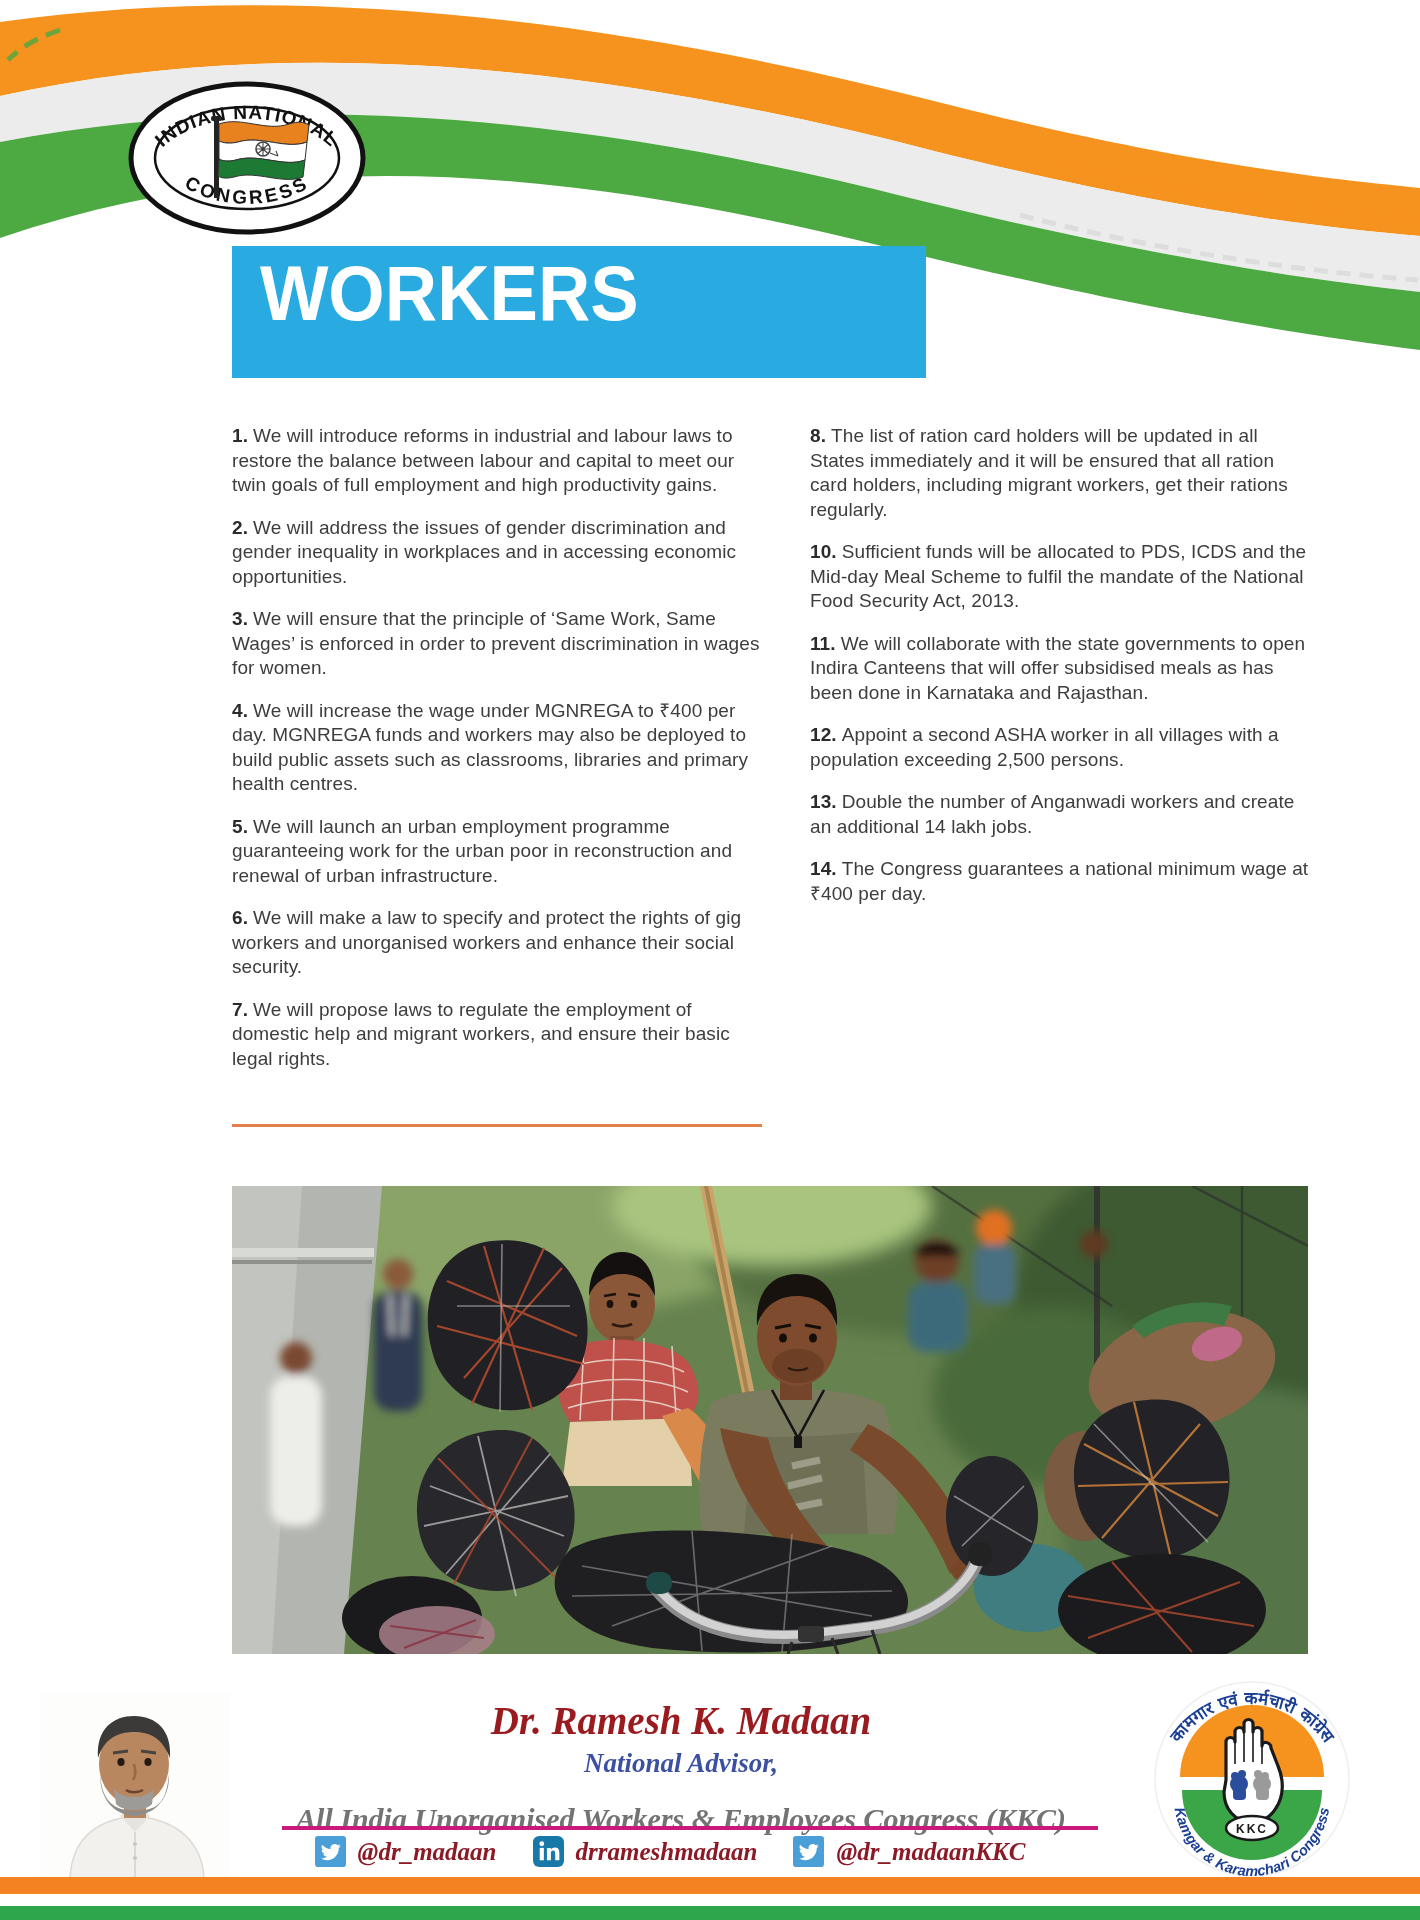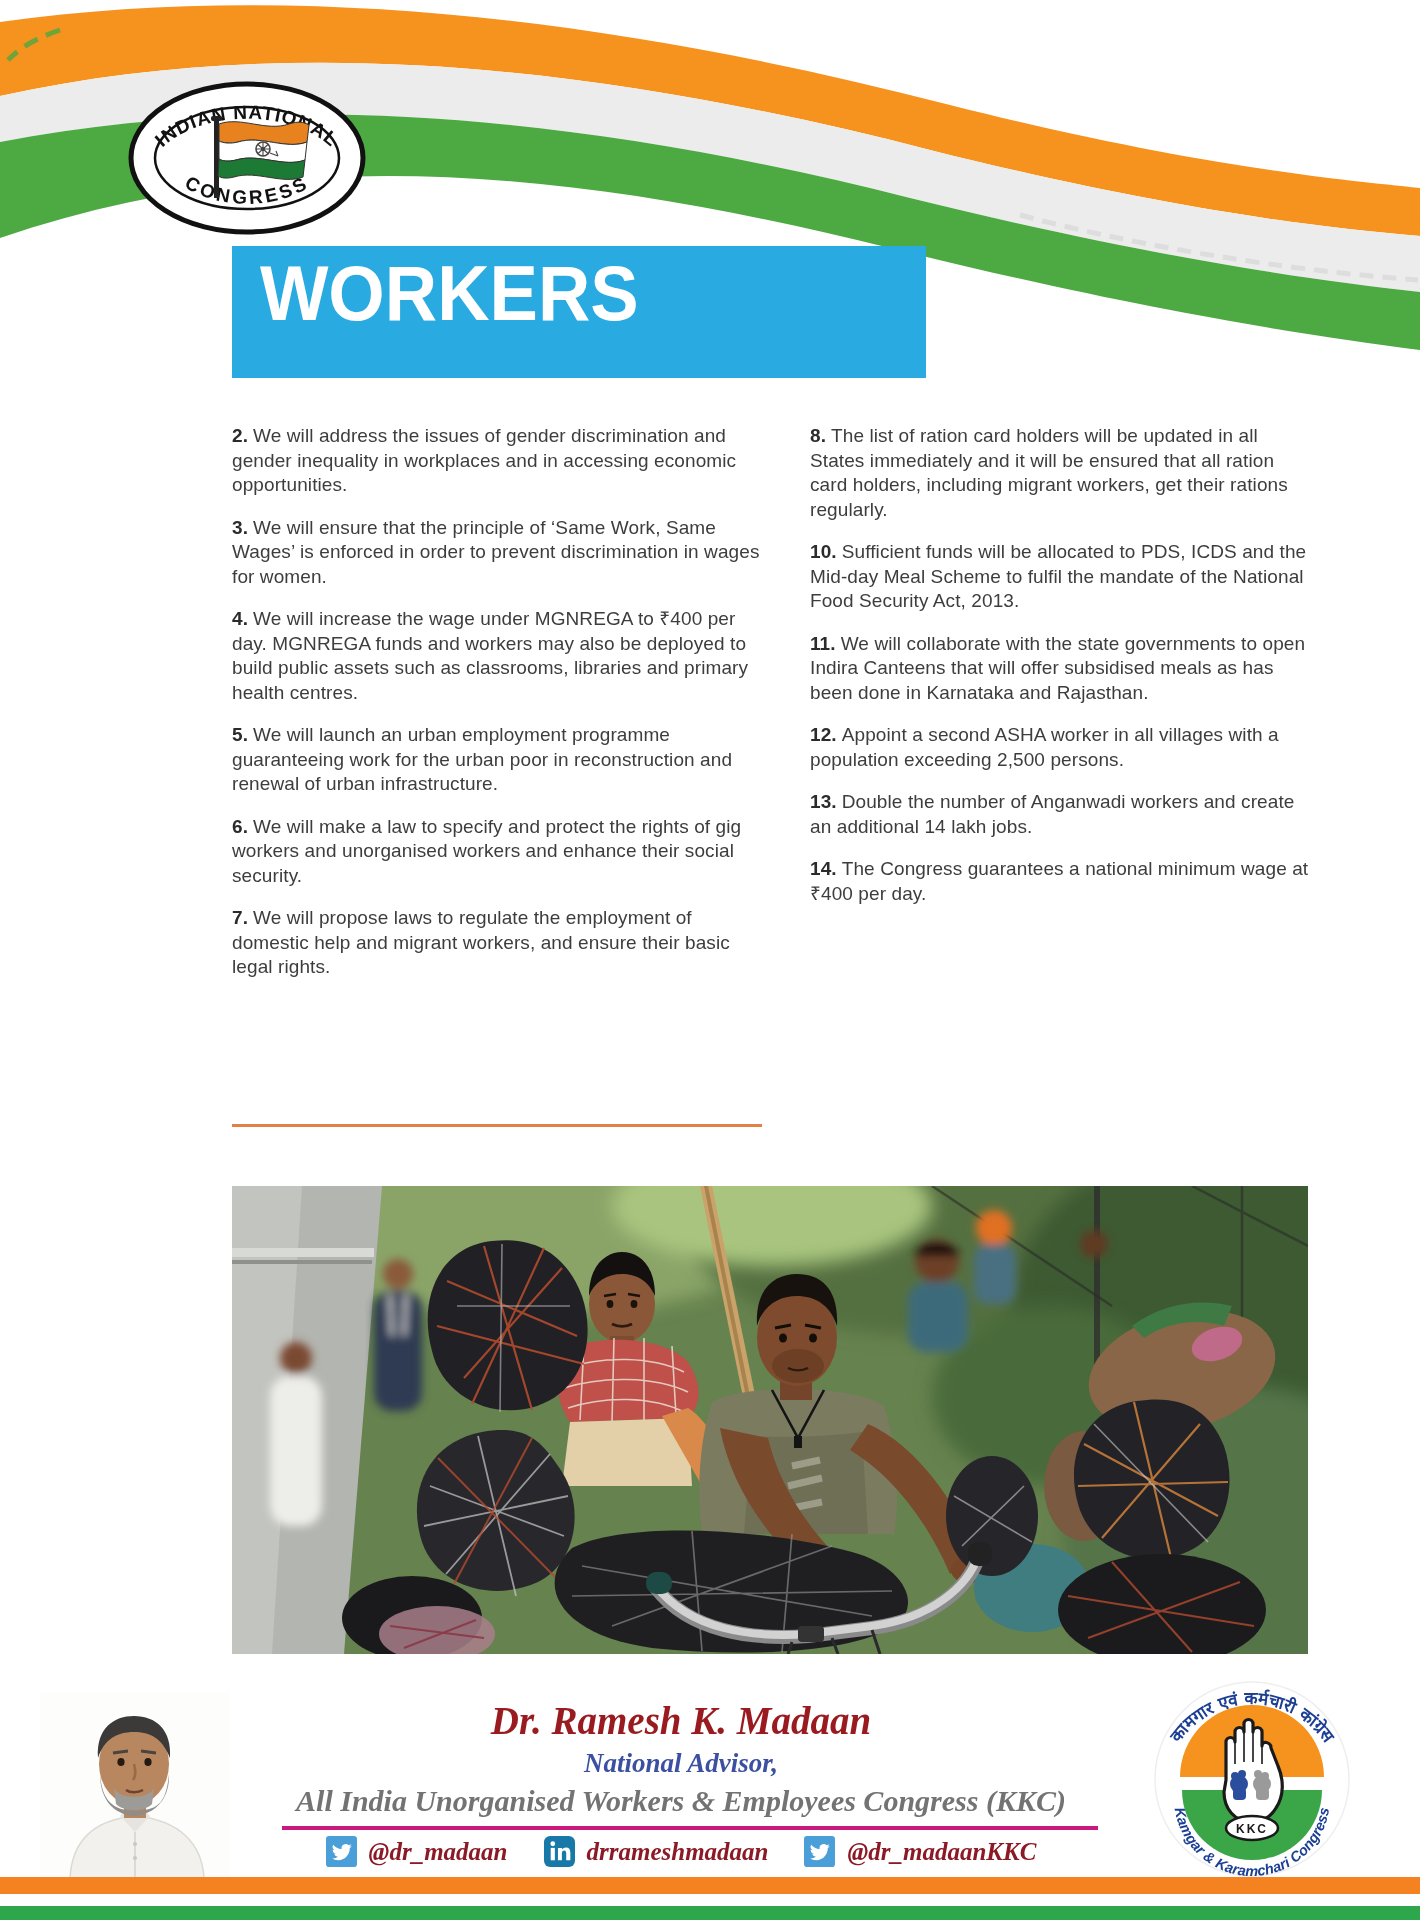--- a/index.html
+++ b/index.html
@@ -21,24 +21,24 @@
   .col p{margin:0 0 18px 0;}
   .col b{color:#2b2b2b;margin-right:5px;}
   .divider{position:absolute;left:232px;top:1124px;width:530px;height:3px;background:#E2804A;}
   
   .photo{position:absolute;left:232px;top:1186px;width:1076px;height:468px;overflow:hidden;}
   
   .portrait{position:absolute;left:40px;top:1692px;width:190px;height:186px;}
   .footer-text{position:absolute;left:230px;top:1698px;width:902px;text-align:center;
                font-family:"Liberation Serif",serif;font-style:italic;font-weight:bold;}
   .footer-name{font-size:39px;color:#9A1B1F;margin:0 0 5px 0;}
-  .footer-title{font-size:27px;color:#3C50A2;margin:0 0 5px 0;}
+  .footer-title{font-size:27px;color:#3C50A2;margin:0 0 23px 0;}
   .footer-org{font-size:30px;color:#737373;margin:0;}
   .magenta-line{position:absolute;left:282px;top:1826px;width:816px;height:4px;background:#C9197F;}
-  .socials{position:absolute;left:230px;top:1836px;width:902px;display:flex;justify-content:center;
+  .socials{position:absolute;left:219px;top:1836px;width:902px;display:flex;justify-content:center;
            align-items:center;gap:36px;}
   .social-item{display:flex;align-items:center;gap:12px;cursor:pointer;}
   .social-item svg{display:block;}
   .social-handle{font-family:"Liberation Serif",serif;font-style:italic;font-weight:bold;
                  font-size:25px;color:#8C1A26;}
   .kkc-logo{position:absolute;left:1138px;top:1680px;width:228px;height:198px;}
   
   .stripe-orange{position:absolute;left:0;top:1877px;width:1420px;height:17px;background:#F58220;}
   .stripe-white{position:absolute;left:0;top:1894px;width:1420px;height:12px;background:#ffffff;}
   .stripe-green{position:absolute;left:0;top:1906px;width:1420px;height:14px;background:#2EA64C;}
@@ -82,20 +82,21 @@
       <path d="M137,62 V76 M130,69 H144 M132,64.5 L142,73.5 M142,64.5 L132,73.5 M144,73 L152,76 M152,76 L150,71" stroke="#444" stroke-width="1.1"></path>
     </g>
   </svg>
 
   <div class="banner">
     <h1>WORKERS</h1>
   </div>
 
   <div class="cols">
     <div class="col col-left">
+      <p><b>1.</b><span>We will introduce reforms in industrial and labour laws to restore the balance between labour and capital to meet our twin goals of full employment and high productivity gains.</span></p>
       <p><b>2.</b><span>We will address the issues of gender discrimination and gender inequality in workplaces and in accessing economic opportunities.</span></p>
       <p><b>3.</b><span>We will ensure that the principle of ‘Same Work, Same Wages’ is enforced in order to prevent discrimination in wages for women.</span></p>
       <p><b>4.</b><span>We will increase the wage under MGNREGA to ₹400 per day. MGNREGA funds and workers may also be deployed to build public assets such as classrooms, libraries and primary health centres.</span></p>
       <p><b>5.</b><span>We will launch an urban employment programme guaranteeing work for the urban poor in reconstruction and renewal of urban infrastructure.</span></p>
       <p><b>6.</b><span>We will make a law to specify and protect the rights of gig workers and unorganised workers and enhance their social security.</span></p>
       <p><b>7.</b><span>We will propose laws to regulate the employment of domestic help and migrant workers, and ensure their basic legal rights.</span></p>
     </div>
     <div class="col col-right">
       <p><b>8.</b><span>The list of ration card holders will be updated in all States immediately and it will be ensured that all ration card holders, including migrant workers, get their rations regularly.</span></p>
       <p><b>10.</b><span>Sufficient funds will be allocated to PDS, ICDS and the Mid-day Meal Scheme to fulfil the mandate of the National Food Security Act, 2013.</span></p>

